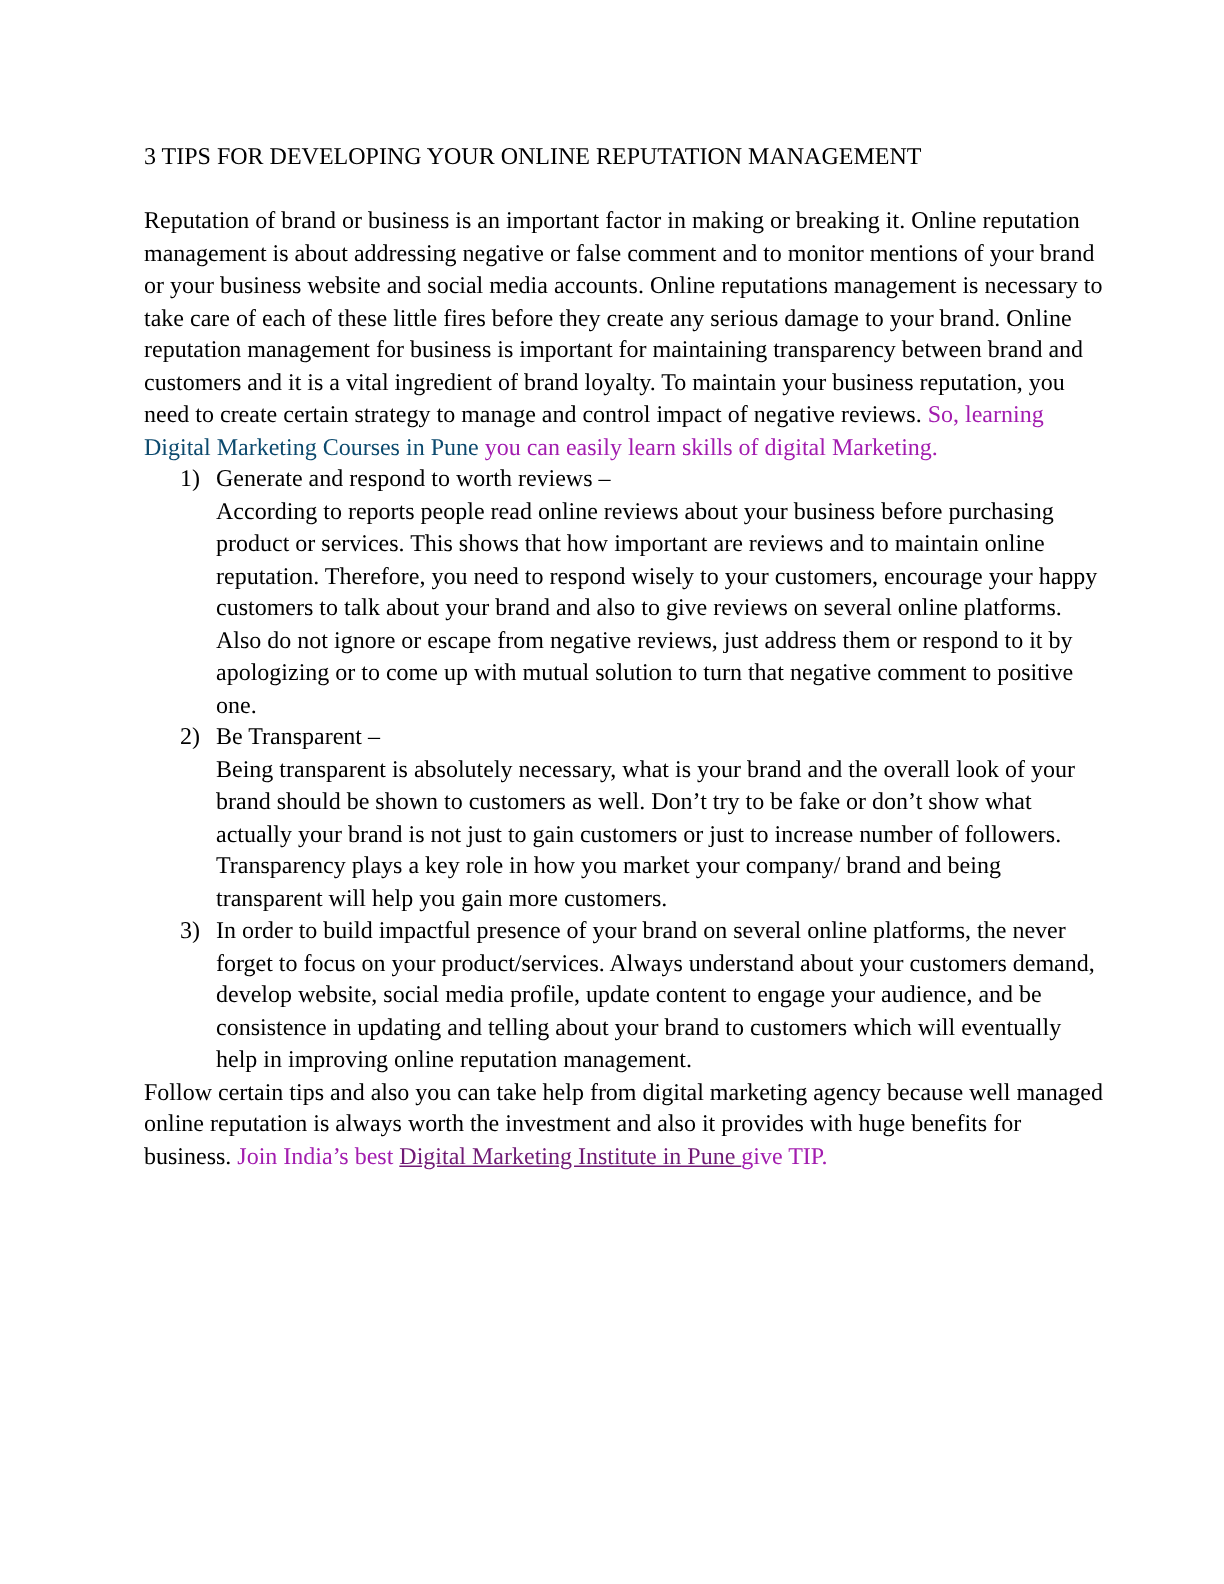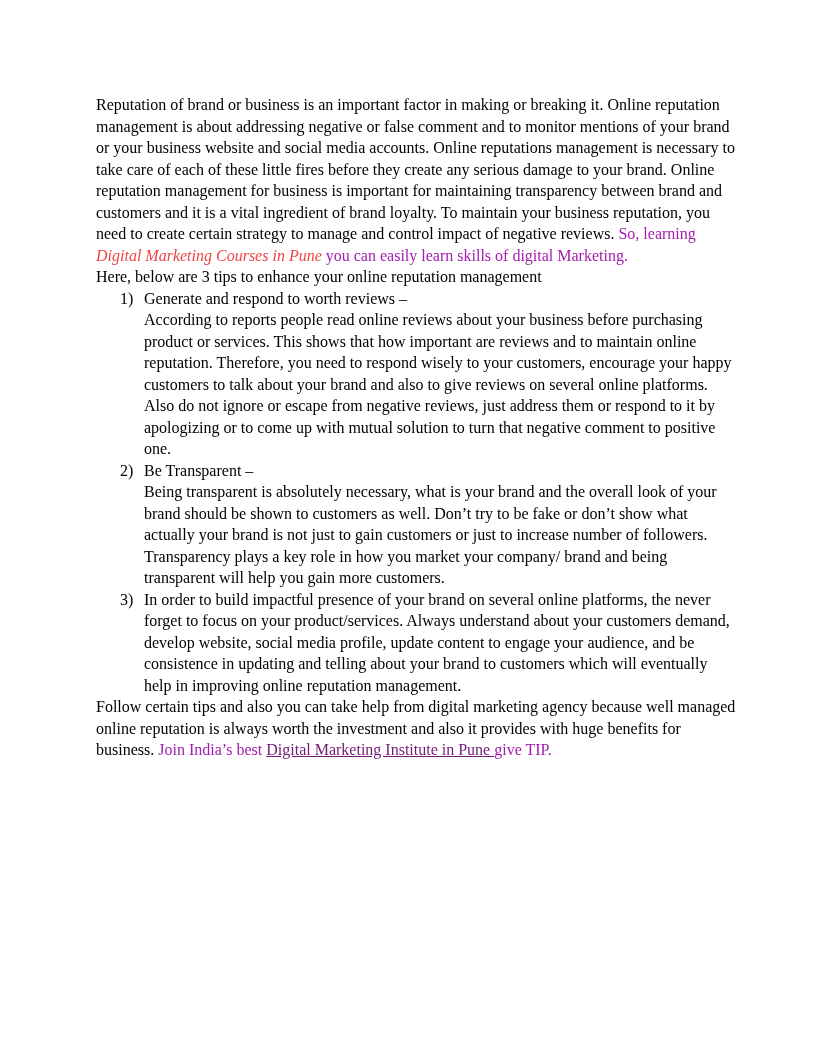--- a/index.html
+++ b/index.html
@@ -4,34 +4,34 @@
 <style>
   html, body { margin: 0; padding: 0; background: #ffffff; }
   body { width: 816px; height: 1056px; position: relative; overflow: hidden; }
   .page {
     position: absolute; left: 96px; top: 94px; width: 640px;
     font-family: "Liberation Serif", serif; font-size: 16px; line-height: 21.5px; color: #000;
   }
   .title { margin: 0 0 21.5px 0; font-weight: normal; font-size: 16px; letter-spacing: 0; }
   p { margin: 0; }
   .gray { color: #a21caf; }
-  .link-light { color: #ef4444; text-decoration: none; font-style: italic; }
+  .link-light { color: #0c4a6e; text-decoration: none; }
   .link-dark { color: #701a75; text-decoration: underline; }
   ol.tips { list-style: none; margin: 0; padding: 0; }
   ol.tips li { position: relative; padding-left: 48px; }
   ol.tips li .num { position: absolute; left: 24px; top: 0; }
 </style>
 </head>
 <body>
 
 <div class="page">
+  <p class="title">3 TIPS FOR DEVELOPING YOUR ONLINE REPUTATION MANAGEMENT</p>
 
   <p><span>Reputation of brand or business is an important factor in making or breaking it. Online reputation management is about addressing negative or false comment and to monitor mentions of your brand or your business website and social media accounts. Online reputations management is necessary to take care of each of these little fires before they create any serious damage to your brand. Online reputation management for business is important for maintaining transparency between brand and customers and it is a vital ingredient of brand loyalty. To maintain your business reputation, you need to create certain strategy to manage and control impact of negative reviews.</span><span class="gray"> So, learning </span><a class="link-light">Digital Marketing Courses in Pune</a><span class="gray"> you can easily learn skills of digital Marketing.</span></p>
 
-  <p>Here, below are 3 tips to enhance your online reputation management</p>
 
   <ol class="tips">
     <li>
       <span class="num">1)</span>
       <div>Generate and respond to worth reviews –</div>
       <div>According to reports people read online reviews about your business before purchasing product or services. This shows that how important are reviews and to maintain online reputation. Therefore, you need to respond wisely to your customers, encourage your happy customers to talk about your brand and also to give reviews on several online platforms. Also do not ignore or escape from negative reviews, just address them or respond to it by apologizing or to come up with mutual solution to turn that negative comment to positive one.</div>
     </li>
     <li>
       <span class="num">2)</span>
       <div>Be Transparent –</div>

